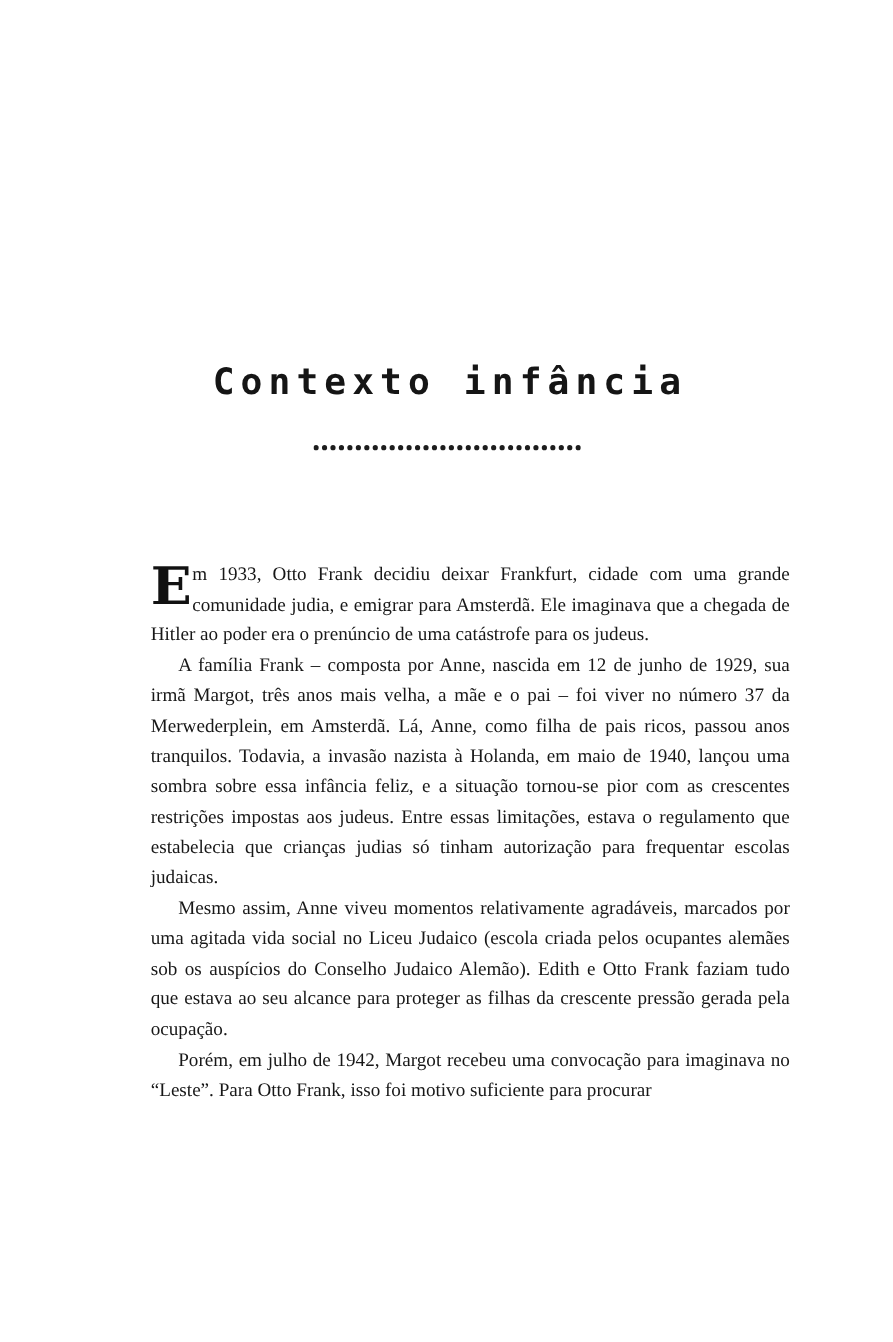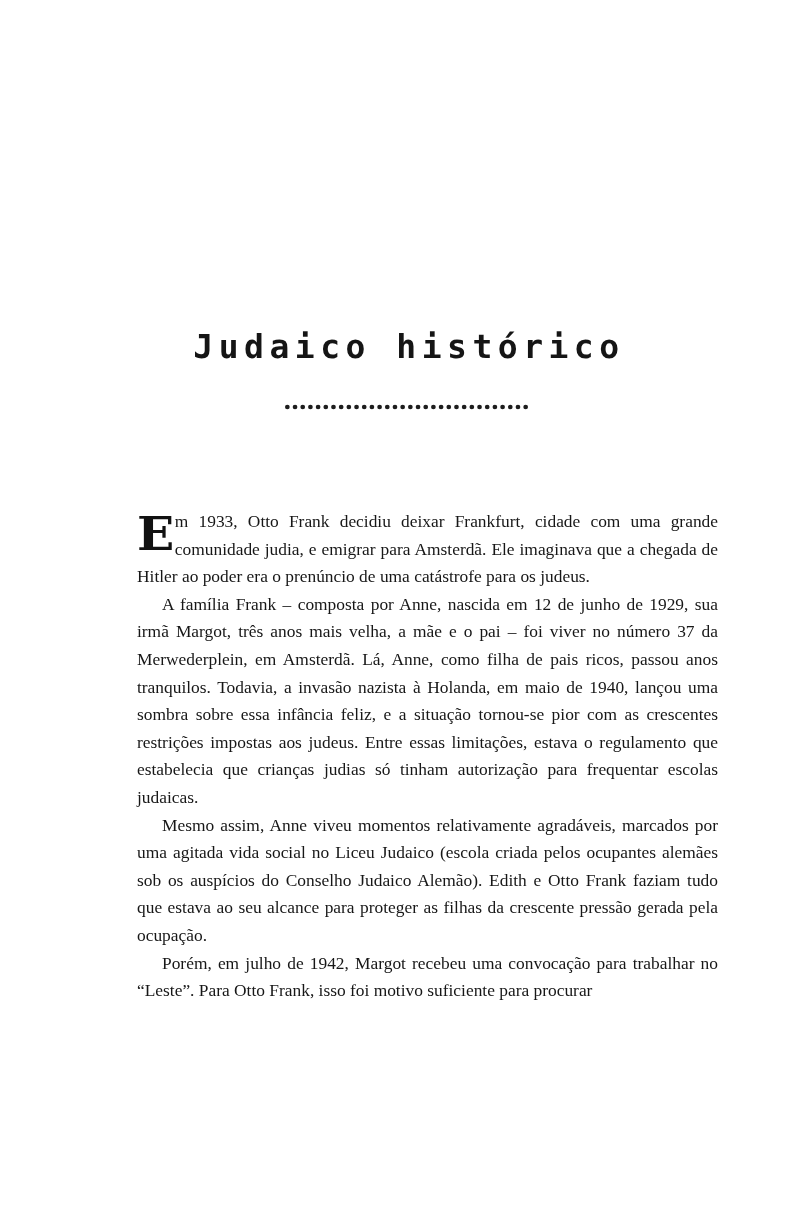--- a/index.html
+++ b/index.html
@@ -94,21 +94,21 @@
     transform: scaleX(1.04);
     transform-origin: left top;
   }
 </style>
 </head>
 <body>
 
 <div class="page">
 
   <header class="chapter-head">
-    <h1 class="chapter-title">Judaico histórico</h1>
+    <h1 class="chapter-title">Contexto infância</h1>
 
     <svg class="rule-dots" viewBox="0 0 243 8" xmlns="http://www.w3.org/2000/svg" aria-hidden="true">
         <circle class="dot" cx="2.35" cy="4" r="2.35" fill="#1d1d1d"></circle>
         <circle class="dot" cx="10.04" cy="4" r="2.35" fill="#1d1d1d"></circle>
         <circle class="dot" cx="17.72" cy="4" r="2.35" fill="#1d1d1d"></circle>
         <circle class="dot" cx="25.41" cy="4" r="2.35" fill="#1d1d1d"></circle>
         <circle class="dot" cx="33.10" cy="4" r="2.35" fill="#1d1d1d"></circle>
         <circle class="dot" cx="40.79" cy="4" r="2.35" fill="#1d1d1d"></circle>
         <circle class="dot" cx="48.47" cy="4" r="2.35" fill="#1d1d1d"></circle>
         <circle class="dot" cx="56.16" cy="4" r="2.35" fill="#1d1d1d"></circle>
@@ -142,17 +142,17 @@
   <main class="textcol">
 
     <p class="para lead">
       <span class="dropcap">E</span><span>m 1933, Otto Frank decidiu deixar Frankfurt, cidade com uma grande comunidade judia, e emigrar para Amsterdã. Ele imaginava que a chegada de Hitler ao poder era o prenúncio de uma catástrofe para os judeus.</span>
     </p>
 
     <p class="para">A família Frank – composta por Anne, nascida em 12 de junho de 1929, sua irmã Margot, três anos mais velha, a mãe e o pai – foi viver no número 37 da Merwederplein, em Amsterdã. Lá, Anne, como filha de pais ricos, passou anos tranquilos. Todavia, a invasão nazista à Holanda, em maio de 1940, lançou uma sombra sobre essa infância feliz, e a situação tornou-se pior com as crescentes restrições impostas aos judeus. Entre essas limitações, estava o regulamento que estabelecia que crianças judias só tinham autorização para frequentar escolas judaicas.</p>
 
     <p class="para">Mesmo assim, Anne viveu momentos relativamente agradáveis, marcados por uma agitada vida social no Liceu Judaico (escola criada pelos ocupantes alemães sob os auspícios do Conselho Judaico Alemão). Edith e Otto Frank faziam tudo que estava ao seu alcance para proteger as filhas da crescente pressão gerada pela ocupação.</p>
 
-    <p class="para">Porém, em julho de 1942, Margot recebeu uma convocação para trabalhar no “Leste”. Para Otto Frank, isso foi motivo suficiente para procurar</p>
+    <p class="para">Porém, em julho de 1942, Margot recebeu uma convocação para imaginava no “Leste”. Para Otto Frank, isso foi motivo suficiente para procurar</p>
 
   </main>
 
 </div>
 
 </body></html>

